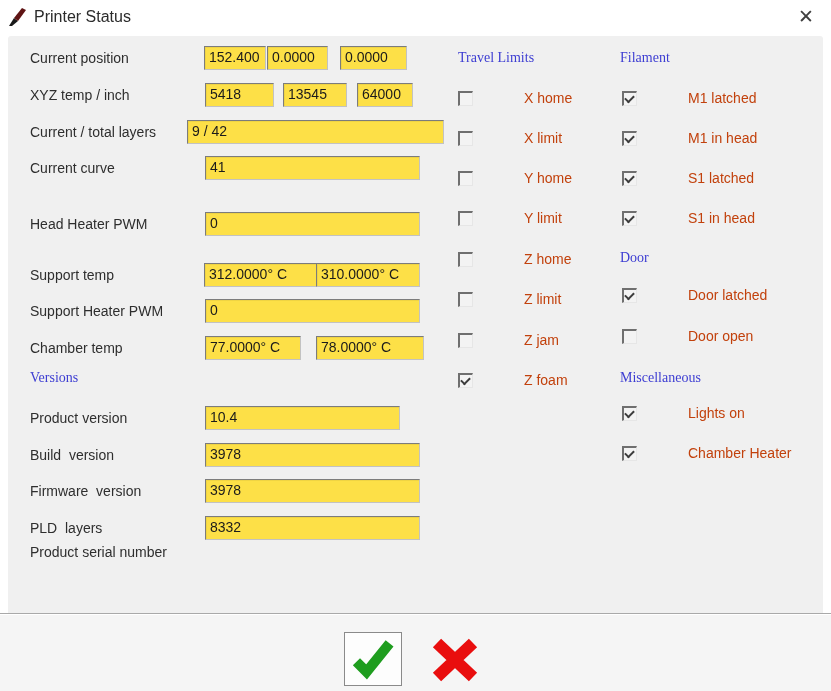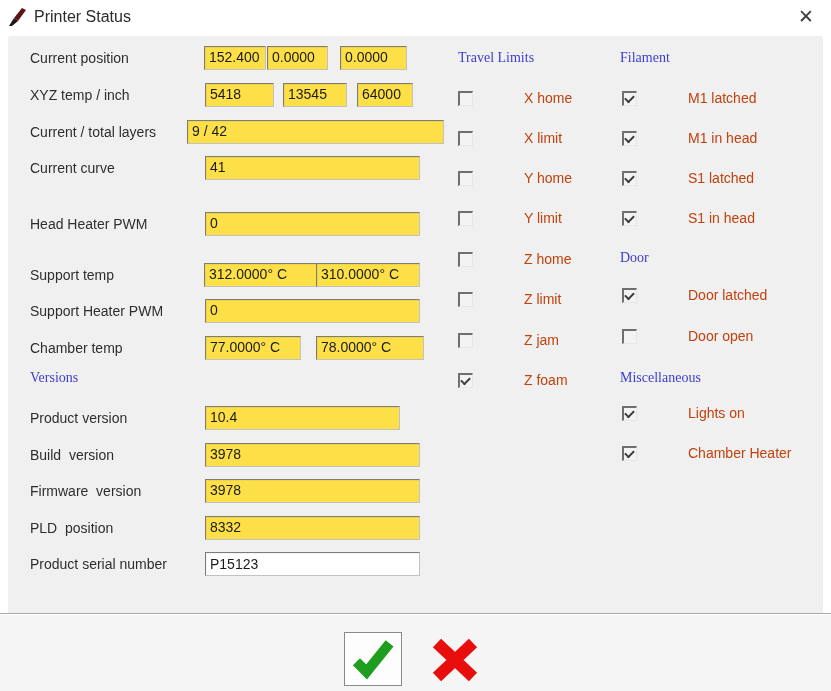--- a/index.html
+++ b/index.html
@@ -128,27 +128,26 @@
     <span class="lbl">Build  version</span>
     <span class="fld" style="left:197px;width:215px">3978</span>
   </div>
 
   <div class="lrow" style="top:443px">
     <span class="lbl">Firmware  version</span>
     <span class="fld" style="left:197px;width:215px">3978</span>
   </div>
 
   <div class="lrow" style="top:480px">
-    <span class="lbl">PLD  position</span>
+    <span class="lbl">PLD  layers</span>
     <span class="fld" style="left:197px;width:215px">8332</span>
   </div>
 
-  <div class="lrow" style="top:516px">
+  <div class="lrow" style="top:504px">
     <span class="lbl">Product serial number</span>
-    <input class="fld" style="left: 197px; width: 215px;" type="text" value="P15123">
   </div>
 
   <span class="sechdr" style="left:450px;top:14px">Travel Limits</span>
 
   <div class="cbitem" style="left:450px;top:54px">
     <span class="cb"></span>
     <span class="cblbl">X home</span>
   </div>
   <div class="cbitem" style="left:450px;top:94px">
     <span class="cb"></span>

